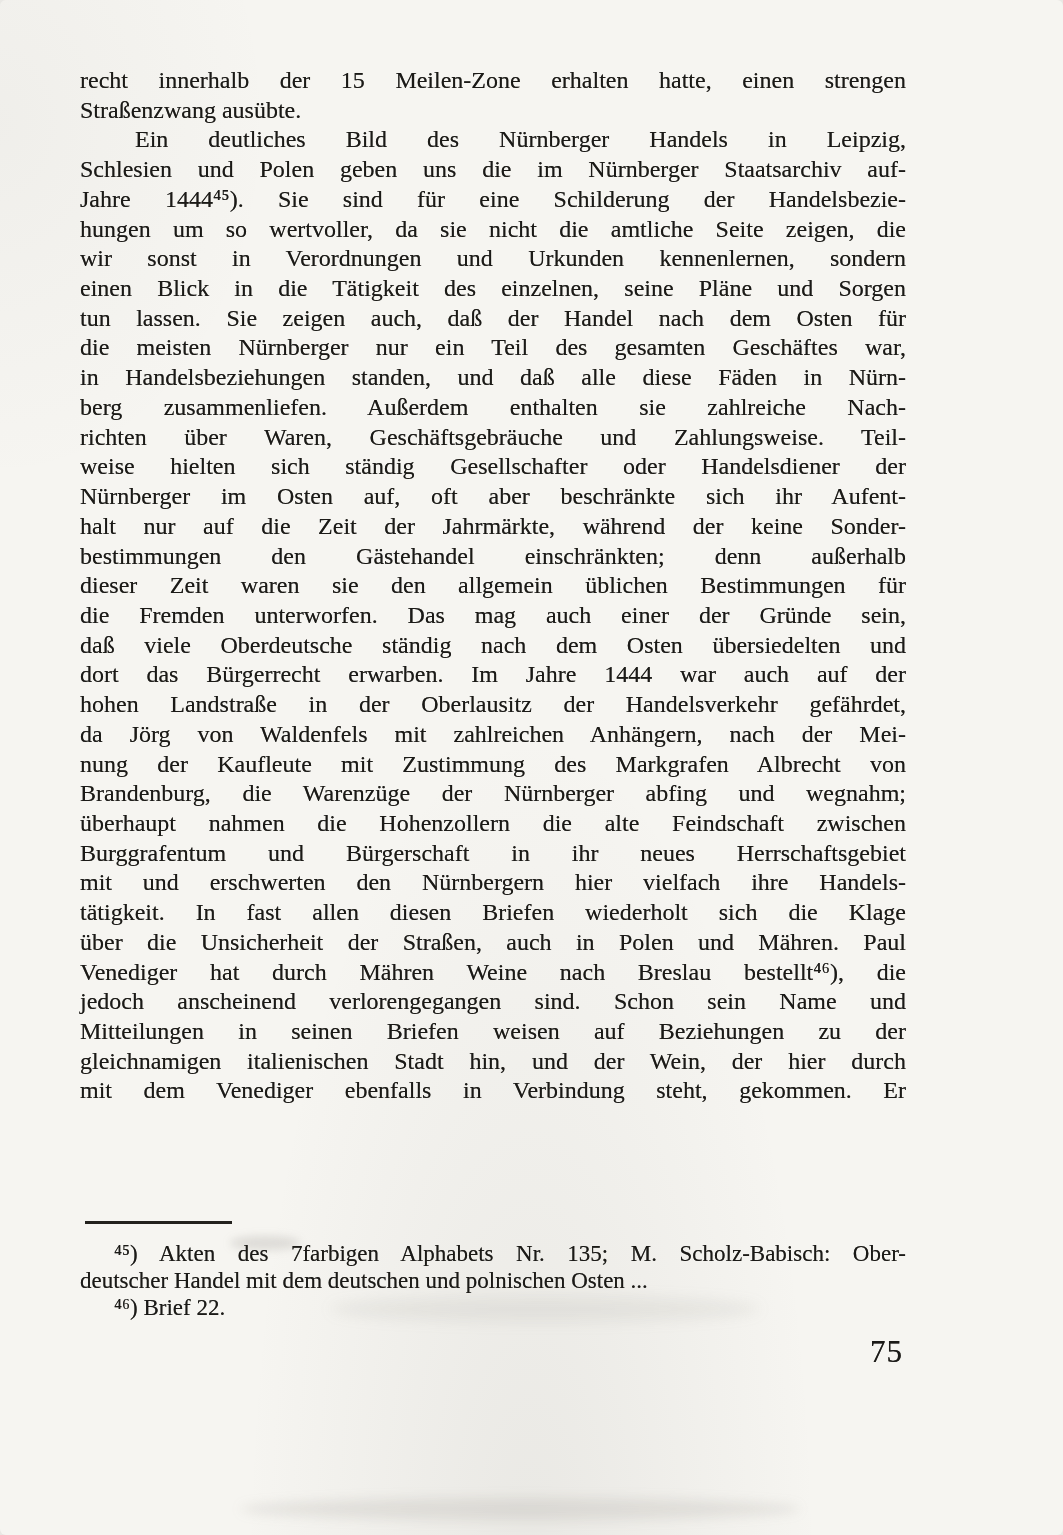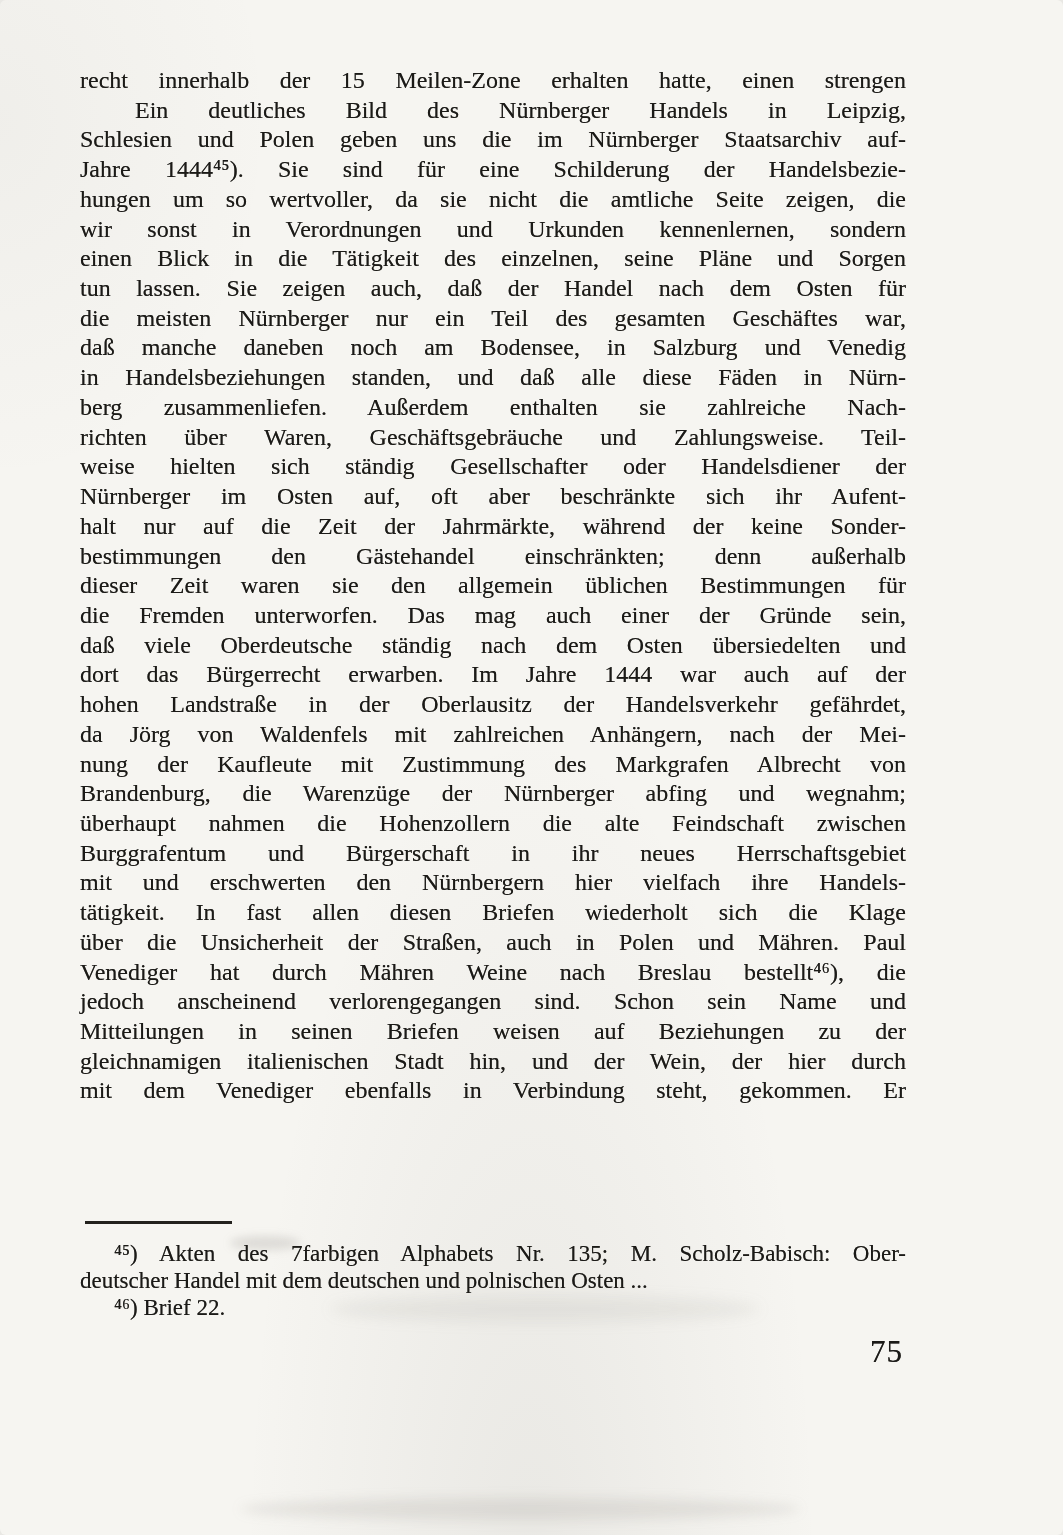--- a/index.html
+++ b/index.html
@@ -106,29 +106,29 @@
 <body>
 
 <div class="page">
   <div class="vignette"></div>
   <div class="smudge-1"></div>
   <div class="smudge-2"></div>
   <div class="smudge-3"></div>
 
   <div class="body-text">
     <div class="ln">recht innerhalb der 15 Meilen-Zone erhalten hatte, einen strengen</div>
+    <div class="ln end">Straßenzwang ausübte.</div>
     <div class="ln ind">Ein deutliches Bild des Nürnberger Handels in Leipzig,</div>
     <div class="ln">Schlesien und Polen geben uns die im Nürnberger Staatsarchiv auf-</div>
     <div class="ln">Jahre 1444⁴⁵). Sie sind für eine Schilderung der Handelsbezie-</div>
     <div class="ln">hungen um so wertvoller, da sie nicht die amtliche Seite zeigen, die</div>
     <div class="ln">wir sonst in Verordnungen und Urkunden kennenlernen, sondern</div>
     <div class="ln">einen Blick in die Tätigkeit des einzelnen, seine Pläne und Sorgen</div>
     <div class="ln">tun lassen. Sie zeigen auch, daß der Handel nach dem Osten für</div>
     <div class="ln">die meisten Nürnberger nur ein Teil des gesamten Geschäftes war,</div>
-    <div class="ln">daß manche daneben noch am Bodensee, in Salzburg und Venedig</div>
     <div class="ln">in Handelsbeziehungen standen, und daß alle diese Fäden in Nürn-</div>
     <div class="ln">berg zusammenliefen. Außerdem enthalten sie zahlreiche Nach-</div>
     <div class="ln">richten über Waren, Geschäftsgebräuche und Zahlungsweise. Teil-</div>
     <div class="ln">weise hielten sich ständig Gesellschafter oder Handelsdiener der</div>
     <div class="ln">Nürnberger im Osten auf, oft aber beschränkte sich ihr Aufent-</div>
     <div class="ln">halt nur auf die Zeit der Jahrmärkte, während der keine Sonder-</div>
     <div class="ln">bestimmungen den Gästehandel einschränkten; denn außerhalb</div>
     <div class="ln">dieser Zeit waren sie den allgemein üblichen Bestimmungen für</div>
     <div class="ln">die Fremden unterworfen. Das mag auch einer der Gründe sein,</div>
     <div class="ln">daß viele Oberdeutsche ständig nach dem Osten übersiedelten und</div>

